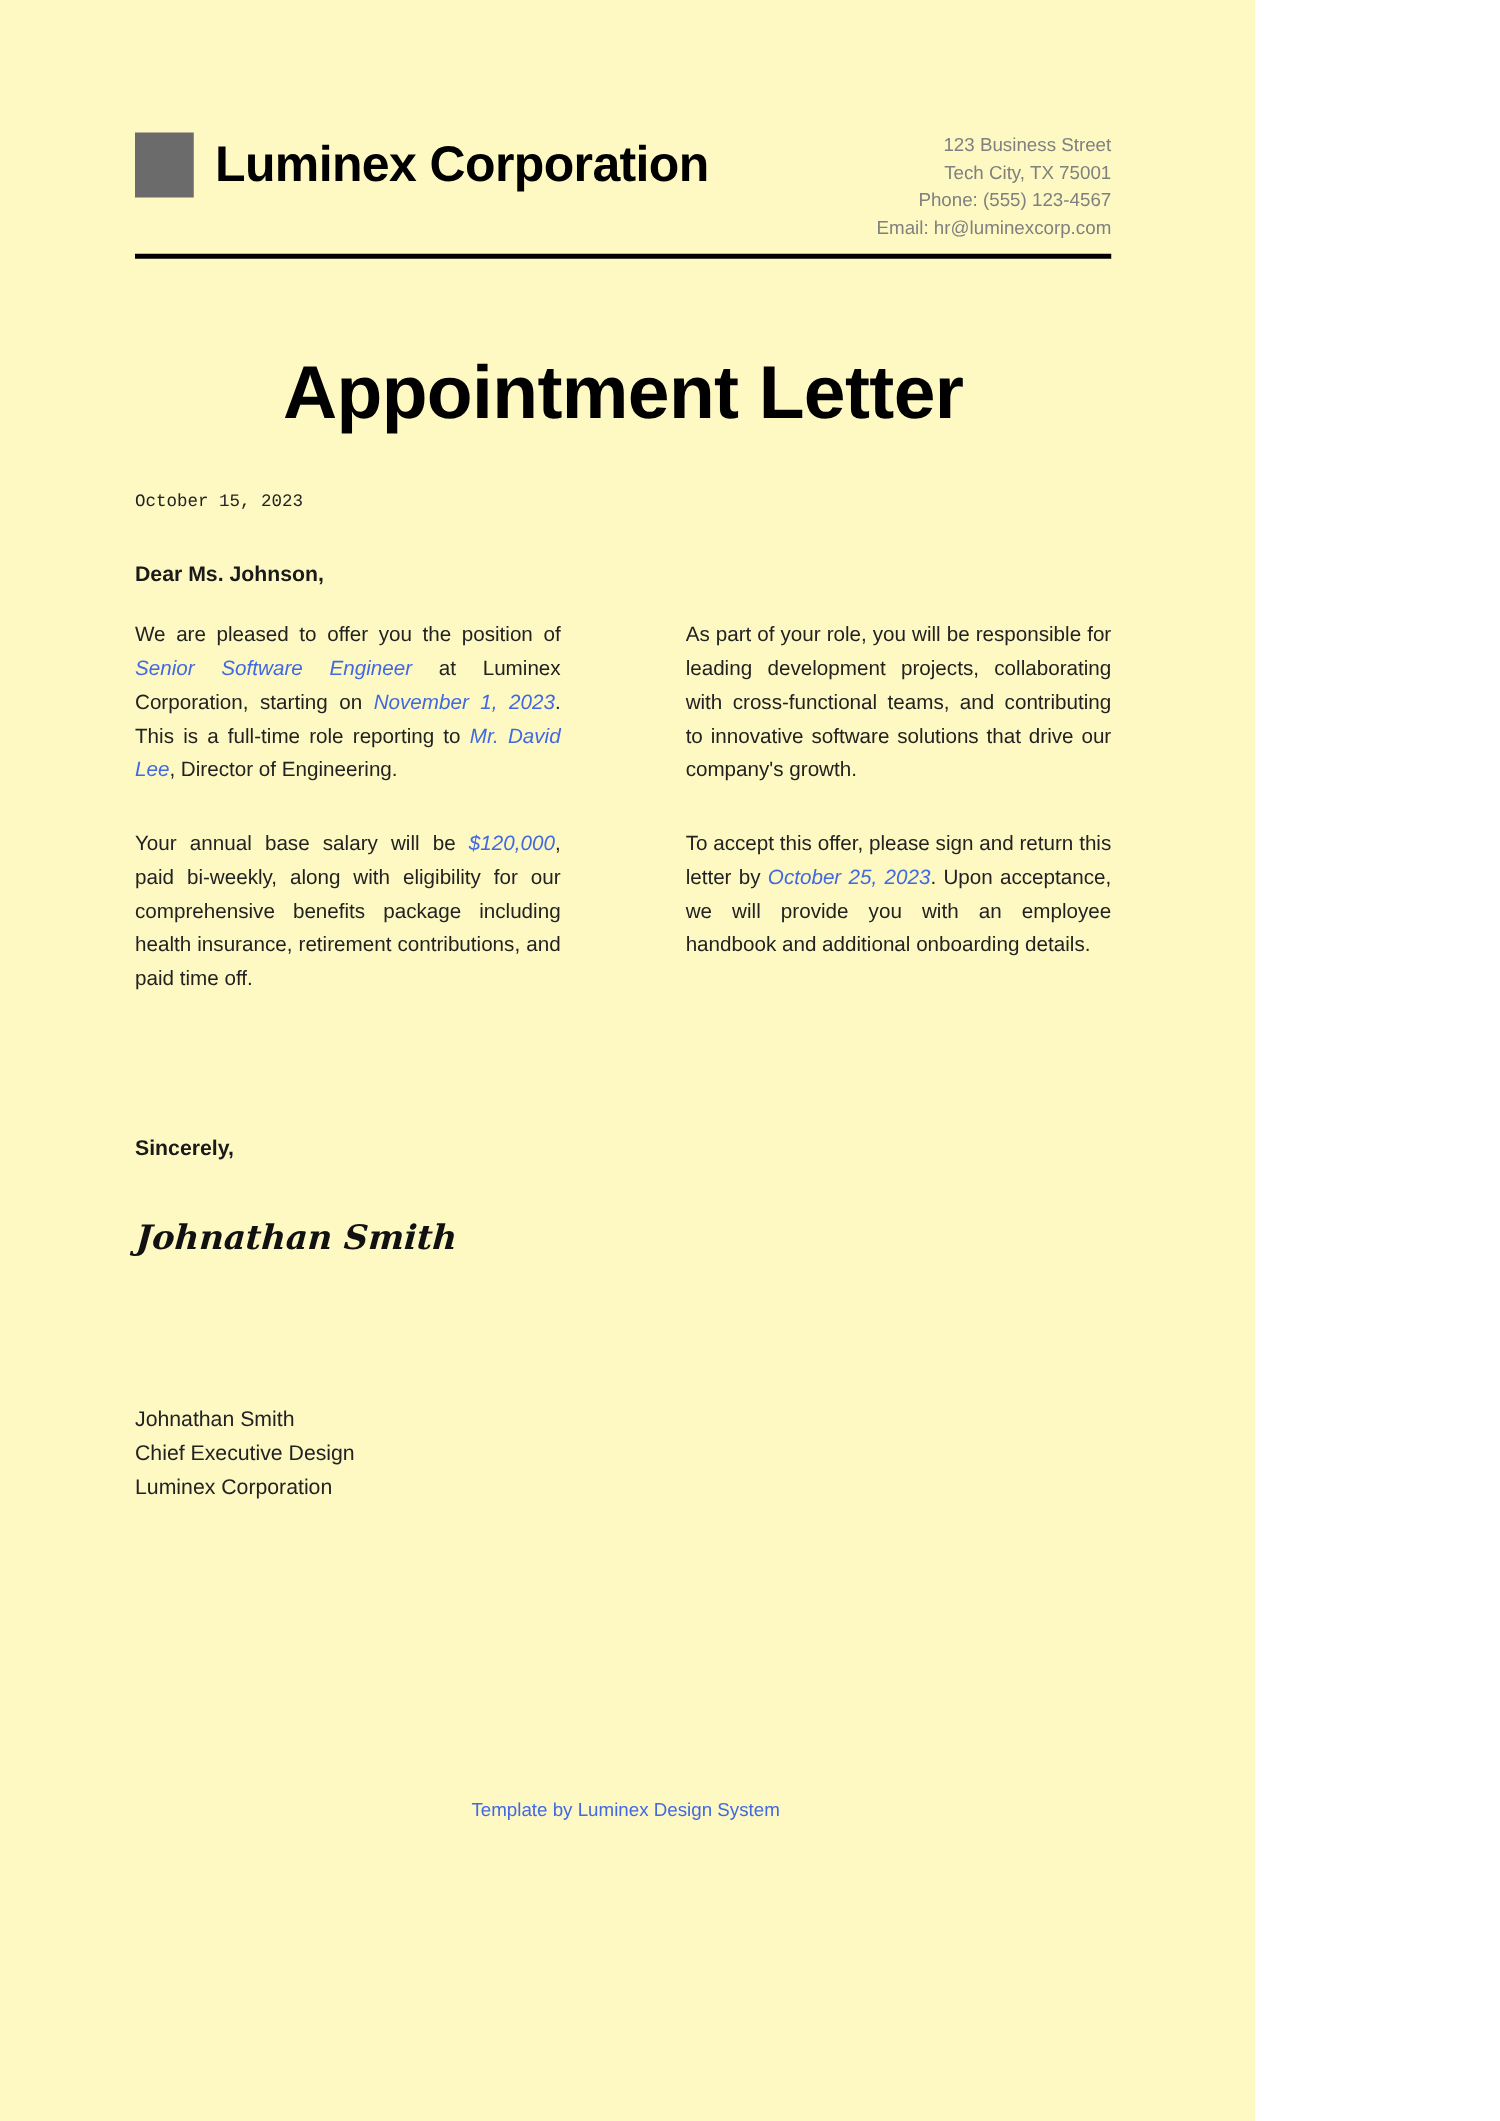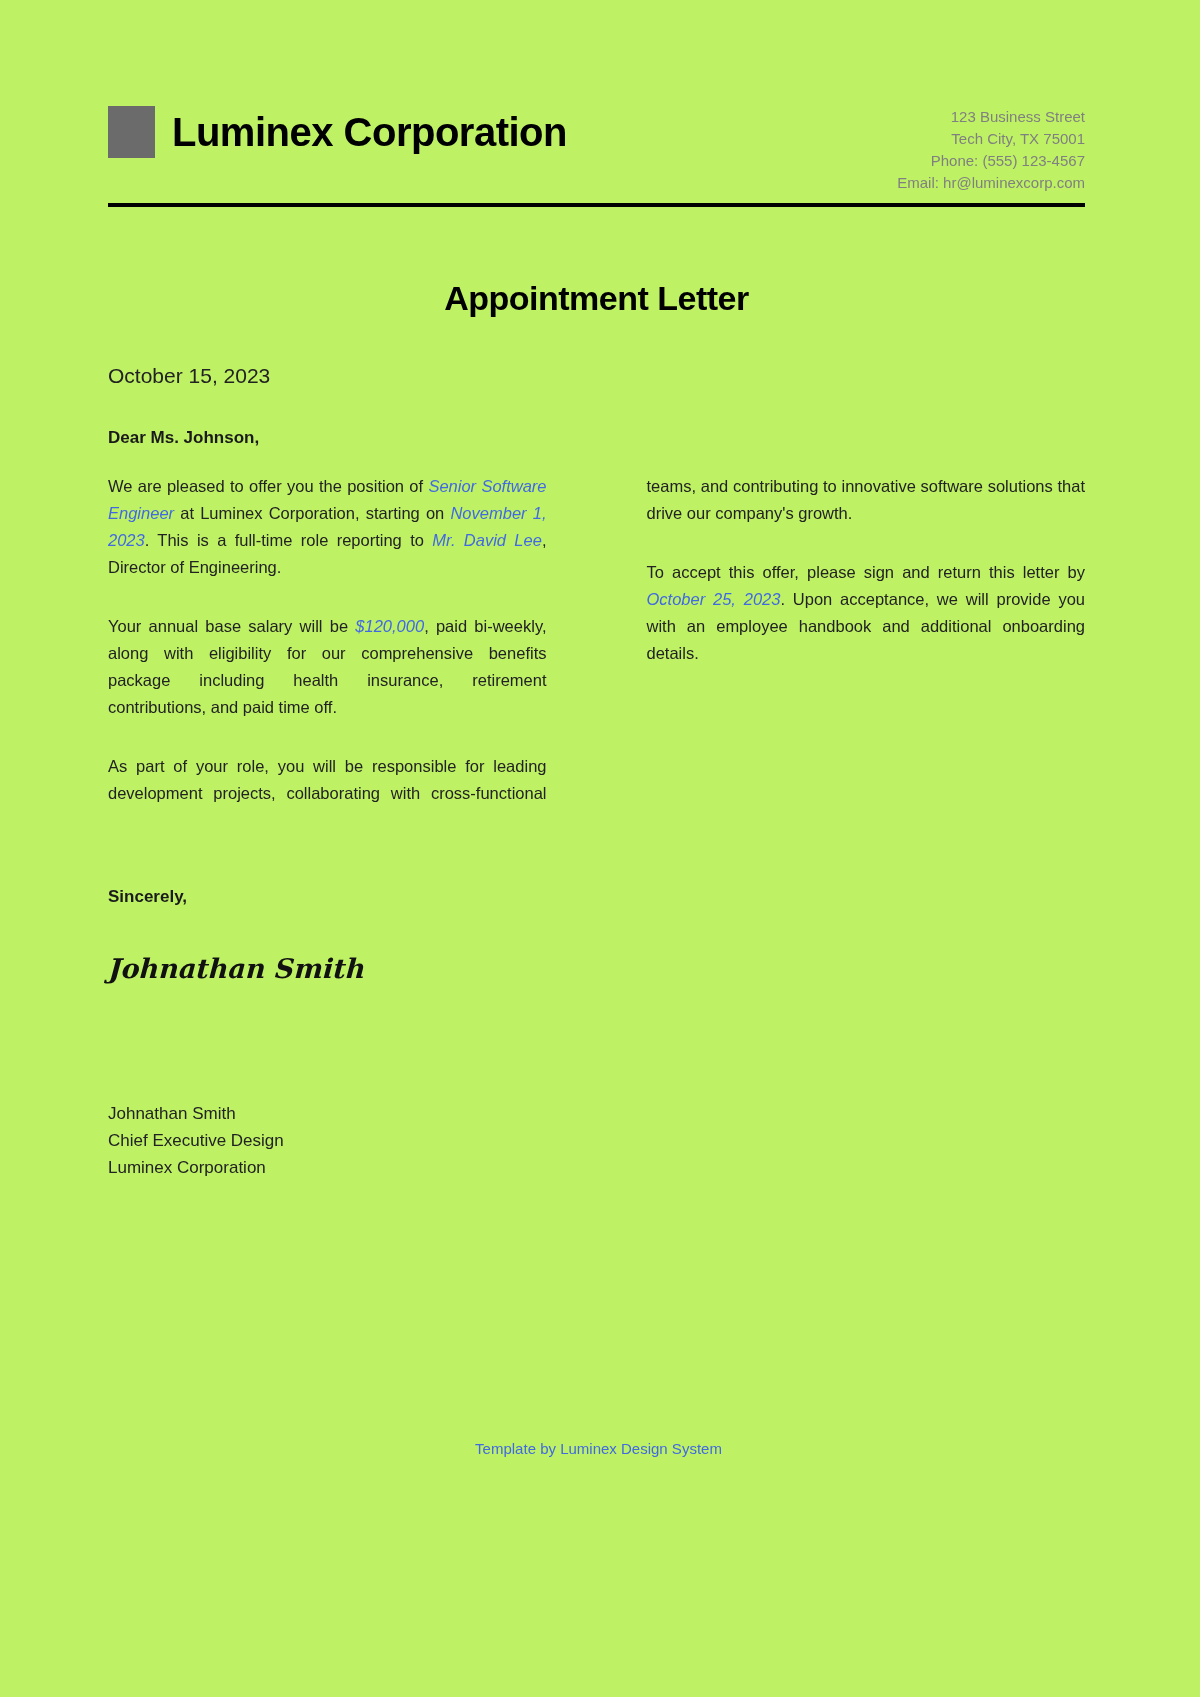--- a/index.html
+++ b/index.html
@@ -1,18 +1,18 @@
 <!DOCTYPE html>
 <html><head>
 <meta charset="utf-8">
 <style>
   html, body { margin: 0; padding: 0; background: #ffffff; }
   .page {
-    width: 1200px; height: 1697px; position: relative; overflow: hidden;
-    background: #bef264; color: #222222;
+    width: 1004px; height: 1697px; position: relative; overflow: hidden;
+    background: #fef9c3; color: #222222;
     font-family: "Liberation Sans", "DejaVu Sans", sans-serif;
   }
   .content { margin: 0 115px 0 108px; }
 
   
   .header {
     display: flex; justify-content: space-between; align-items: flex-start;
     padding-top: 106px; padding-bottom: 9px; border-bottom: 4px solid #000000;
   }
   .brand { display: flex; align-items: center; gap: 17px; }
@@ -22,23 +22,23 @@
     white-space: nowrap;
   }
   .addr {
     text-align: right;
     font-size: 15px; line-height: 22px; color: #808080;
   }
 
   
   .title {
     margin-top: 72px; text-align: center;
-    font-size: 34px; font-weight: bold; color: #000000; letter-spacing: -0.5px;
+    font-size: 60px; font-weight: bold; color: #000000; letter-spacing: -0.5px;
   }
-  .date { margin-top: 46px; font-size: 21px; color: #222222; }
+  .date { margin-top: 46px; font-size: 14px; color: #222222; font-family: Liberation Mono, monospace; }
   .recipient { margin-top: 26px; font-size: 17px; line-height: 27px; color: #222222; }
   .salutation { margin-top: 40px; font-size: 17px; font-weight: bold; color: #1a1a1a; }
 
   
   .letter-body {
     margin-top: 25px; height: 348px;
     column-count: 2; column-gap: 100px; column-fill: auto;
     text-align: justify; font-size: 16.5px; line-height: 27px; color: #222222;
   }
   .letter-body p { margin: 0 0 32px 0; }

